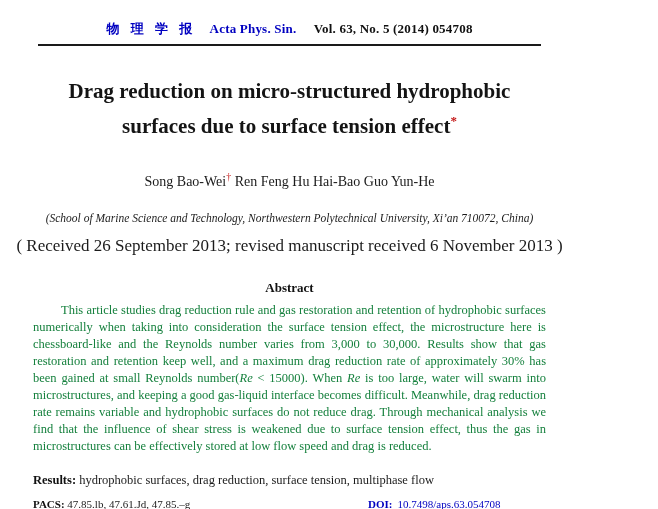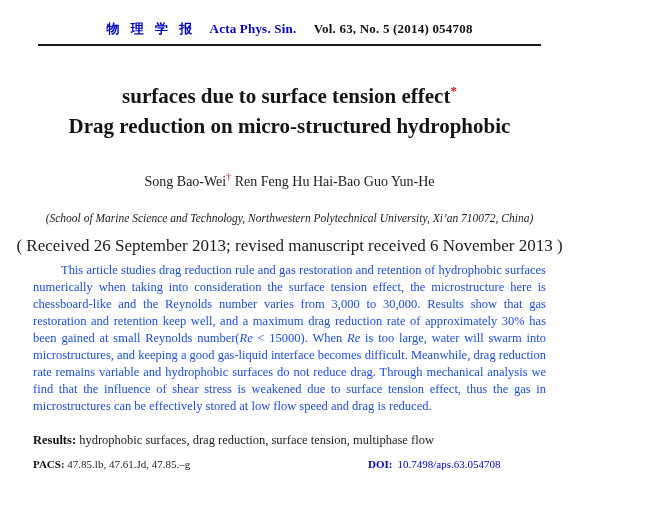--- a/index.html
+++ b/index.html
@@ -69,21 +69,21 @@
     text-align: center;
     font-size: 13px;
     font-weight: bold;
     color: #111111;
   }
   .abstract-body {
     margin: 6px 33px 0 33px;
     text-align: justify;
     font-size: 12.5px;
     line-height: 17px;
-    color: #1d4ed8;
+    color: #15803d;
     text-indent: 28px;
   }
   
   .keywords-line {
     margin: 18px 33px 0 33px;
     font-size: 12.5px;
     color: #1b1b1b;
   }
   .keywords-line b, .pacs-line b { font-weight: bold; color: #111111; }
   .pacs-line {
@@ -107,35 +107,36 @@
 <div class="page">
 
   <div class="journal-header">
     <span class="cn">物 理 学 报</span>
     <span class="en">Acta Phys. Sin.</span>
     <span class="vol">Vol. 63, No. 5 (2014)   054708</span>
   </div>
   <hr class="header-rule">
 
   <div class="title">
+    <div>Drag reduction on micro-structured hydrophobic</div>
     <div><span>surfaces due to surface tension effect</span><sup>*</sup></div>
-    <div>Drag reduction on micro-structured hydrophobic</div>
   </div>
 
   <div class="authors">
     <span class="author"><span>Song Bao-Wei</span><sup>†</sup></span>
     <span class="author"><span>Ren Feng</span><sup></sup></span>
     <span class="author"><span>Hu Hai-Bao</span><sup></sup></span>
     <span class="author"><span>Guo Yun-He</span><sup></sup></span>
   </div>
 
   <div class="affiliation">(School of Marine Science and Technology, Northwestern Polytechnical University, Xi’an 710072, China)</div>
 
   <div class="received">( Received 26 September 2013; revised manuscript received 6 November 2013 )</div>
 
+  <div class="abstract-heading">Abstract</div>
 
   <p class="abstract-body"><span>This article studies drag reduction rule and gas restoration and retention of hydrophobic surfaces numerically when taking into consideration the surface tension effect, the microstructure here is chessboard-like and the Reynolds number varies from 3,000 to 30,000. Results show that gas restoration and retention keep well, and a maximum drag reduction rate of approximately 30% has been gained at small Reynolds number(</span><i>Re</i><span> &lt; 15000). When </span><i>Re</i><span> is too large, water will swarm into microstructures, and keeping a good gas-liquid interface becomes difficult. Meanwhile, drag reduction rate remains variable and hydrophobic surfaces do not reduce drag. Through mechanical analysis we find that the influence of shear stress is weakened due to surface tension effect, thus the gas in microstructures can be effectively stored at low flow speed and drag is reduced.</span></p>
 
   <div class="keywords-line">
     <b>Results:</b>
     <span>hydrophobic surfaces, drag reduction, surface tension, multiphase flow</span>
   </div>
 
   <div class="pacs-line">
     <b>PACS:</b>

